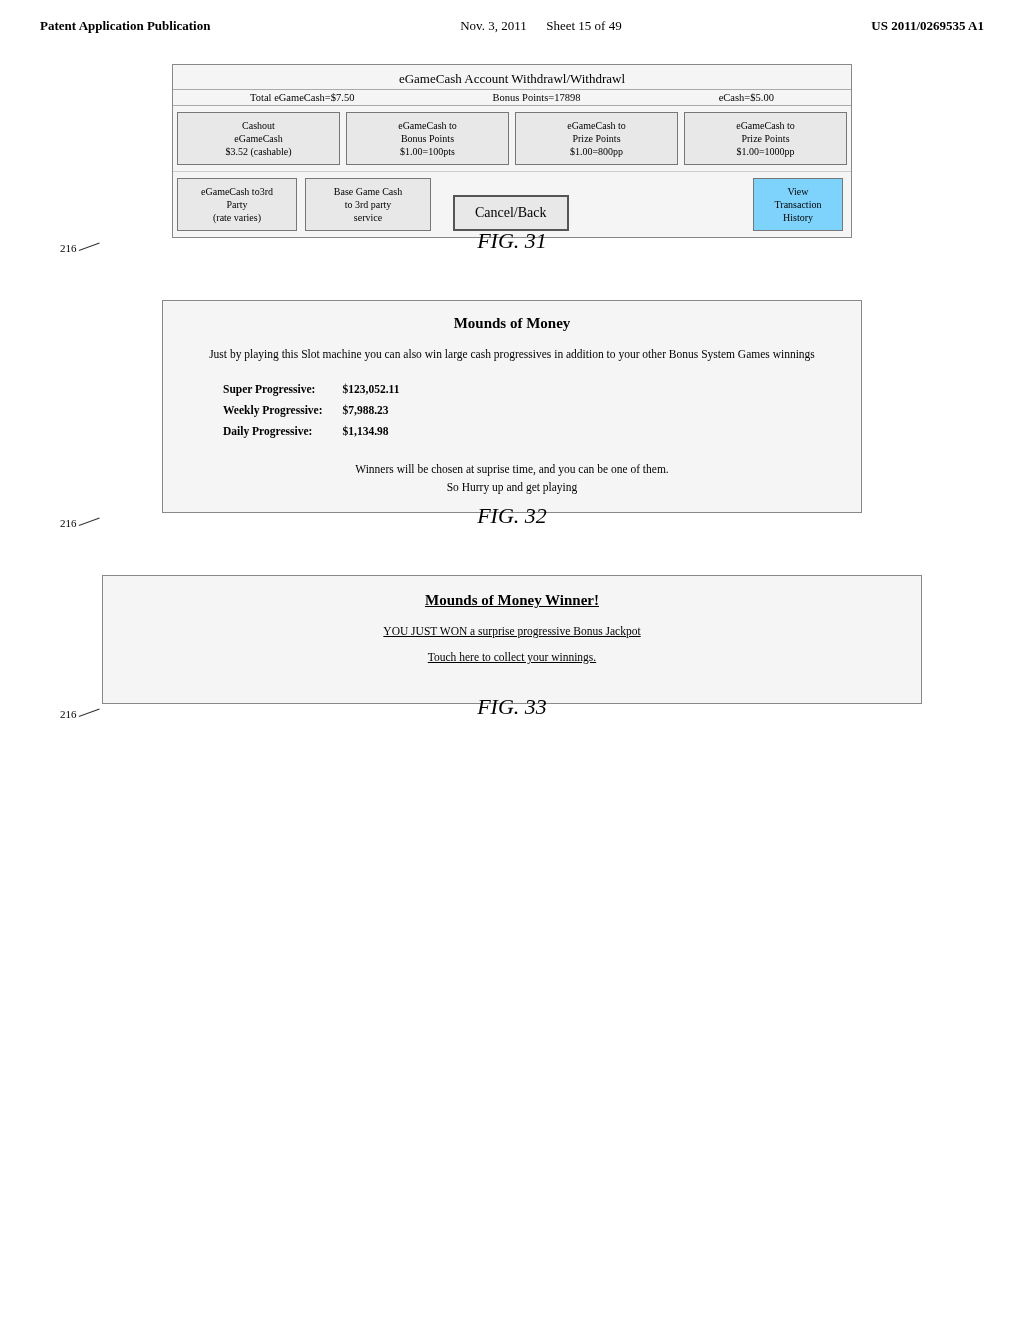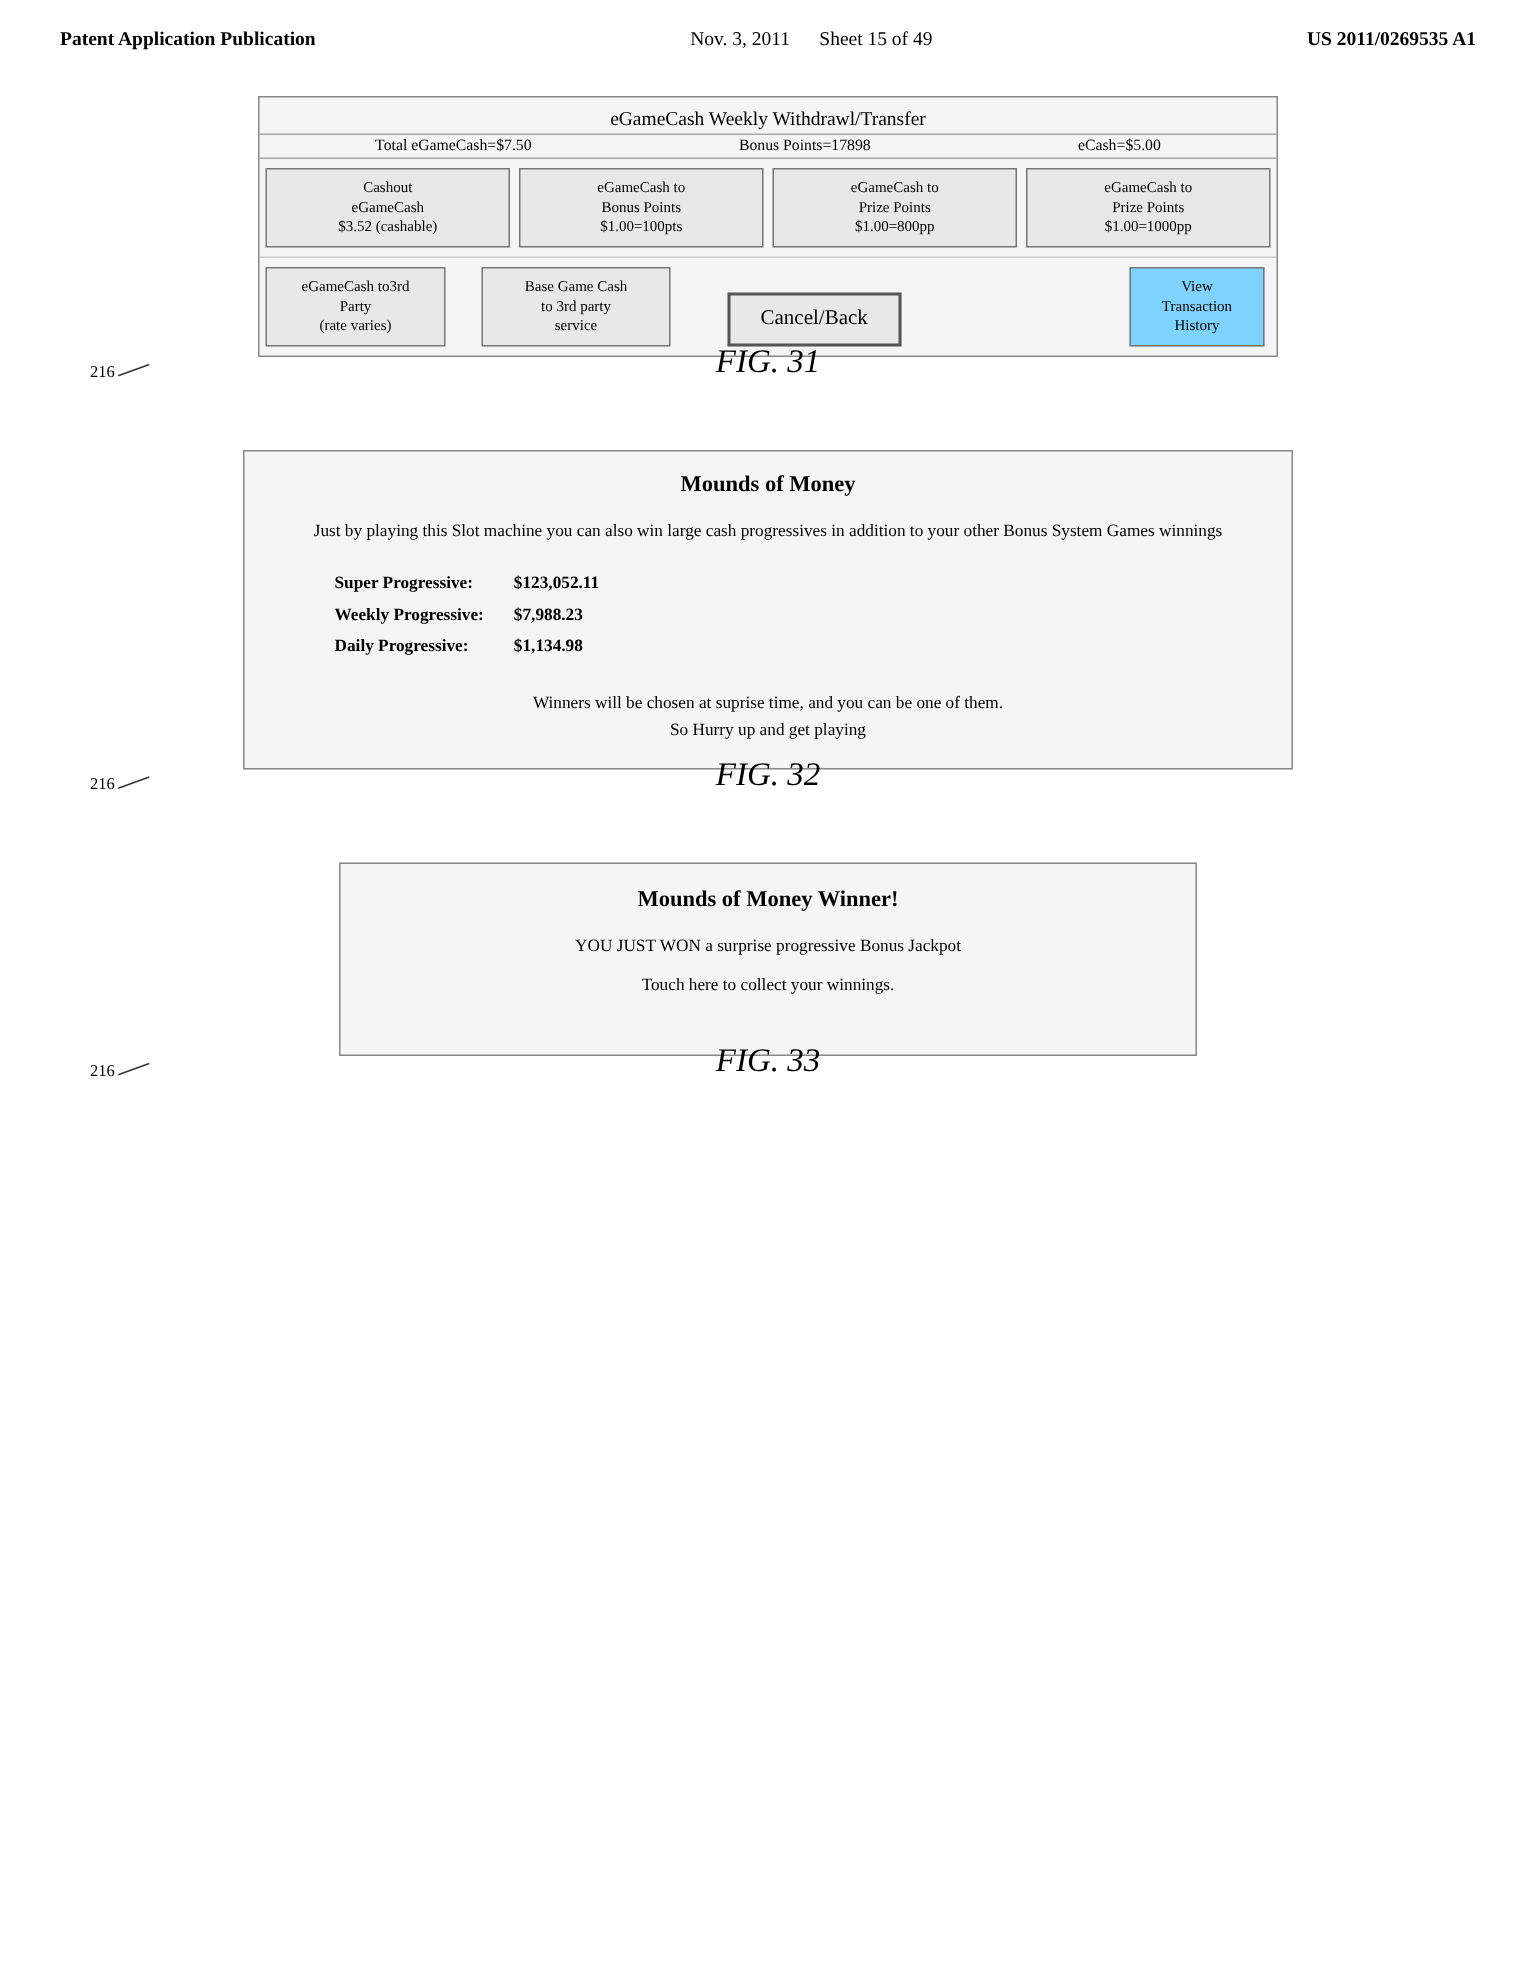--- a/index.html
+++ b/index.html
@@ -90,21 +90,21 @@
       line-height: 1.3;
       min-height: 50px;
       display: flex;
       align-items: center;
       justify-content: center;
     }
 
     .fig31-bottom-row {
       display: flex;
       padding: 6px 4px;
-      gap: 24px;
+      gap: 8px;
     }
 
     .fig31-bottom-btn {
       border: 1.5px solid #777;
       background: #e8e8e8;
       padding: 6px 4px;
       text-align: center;
       font-size: 10px;
       line-height: 1.3;
       min-height: 50px;
@@ -192,22 +192,23 @@
 
     .fig-box-footer {
       text-align: center;
       font-size: 11.5px;
       padding: 10px 40px 16px 40px;
       line-height: 1.5;
     }
 
     
     .fig33-box {
-      width: 572px;
+      width: 820px;
       margin: 0 auto;
+      text-decoration: underline;
     }
 
     .fig33-title {
       text-align: center;
       font-size: 15px;
       font-weight: bold;
       padding: 16px 8px 10px 8px;
     }
 
     .fig33-subtitle {
@@ -257,21 +258,21 @@
     &nbsp;&nbsp;&nbsp;&nbsp;
     <span>Sheet 15 of 49</span>
   </div>
   <div class="patent-header-right">US 2011/0269535 A1</div>
 </div>
 
 <div class="content-area">
 
   <div class="figure-block">
     <div class="ui-box fig31-box">
-      <div class="fig31-title-bar">eGameCash Weekly Withdrawl/Transfer</div>
+      <div class="fig31-title-bar">eGameCash Account Withdrawl/Withdrawl</div>
       <div class="fig31-subtitle">
         <span>Total eGameCash=$7.50</span>
         <span>Bonus Points=17898</span>
         <span>eCash=$5.00</span>
       </div>
       <div class="fig31-buttons-row">
         <div class="fig31-btn">
           <span style="white-space:pre-line;">Cashout
 eGameCash
 $3.52 (cashable)</span>

